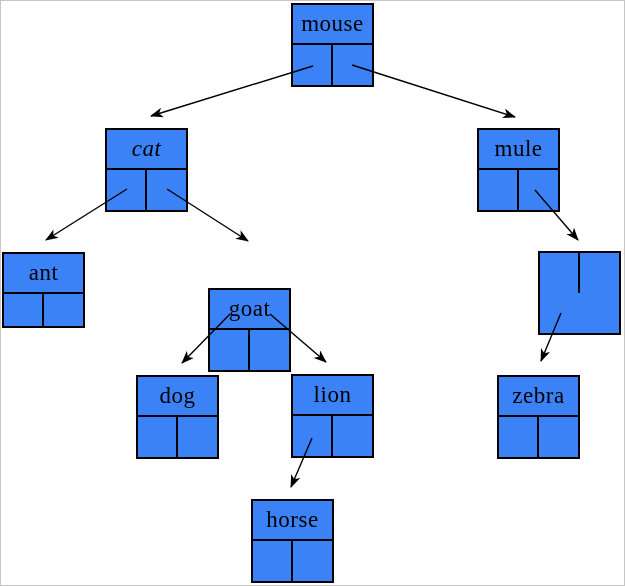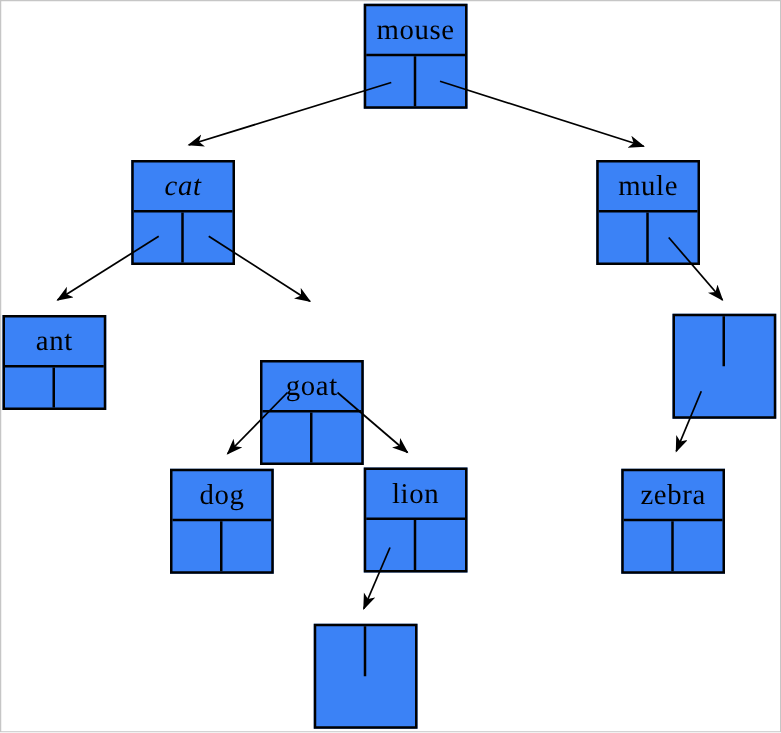--- a/index.html
+++ b/index.html
@@ -139,18 +139,19 @@
       </div>
     </div>
     <div class="node" style="left: 497px; top: 375px; width: 83px; height: 84px;">
       <div class="label">zebra</div>
       <div class="cells">
         <div class="cell left"></div>
         <div class="cell right"></div>
       </div>
     </div>
     <div class="node" style="left: 251px; top: 499px; width: 83px; height: 84px;">
+      <div class="label">horse</div>
       <div class="cells">
         <div class="cell left"></div>
         <div class="cell right"></div>
       </div>
     </div>
   </div>
 
 </body></html>

